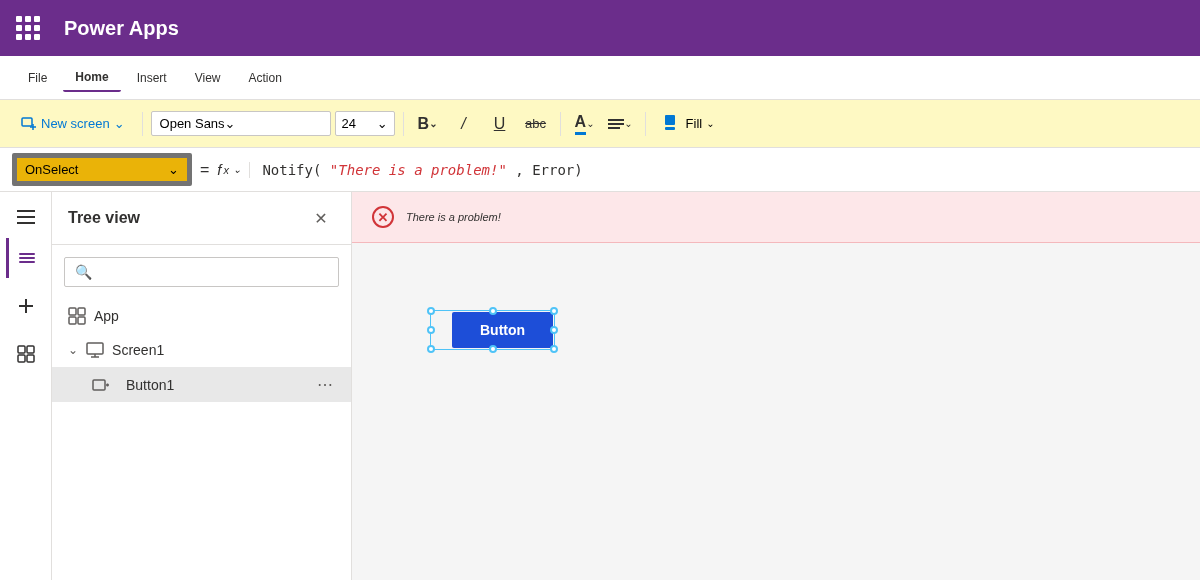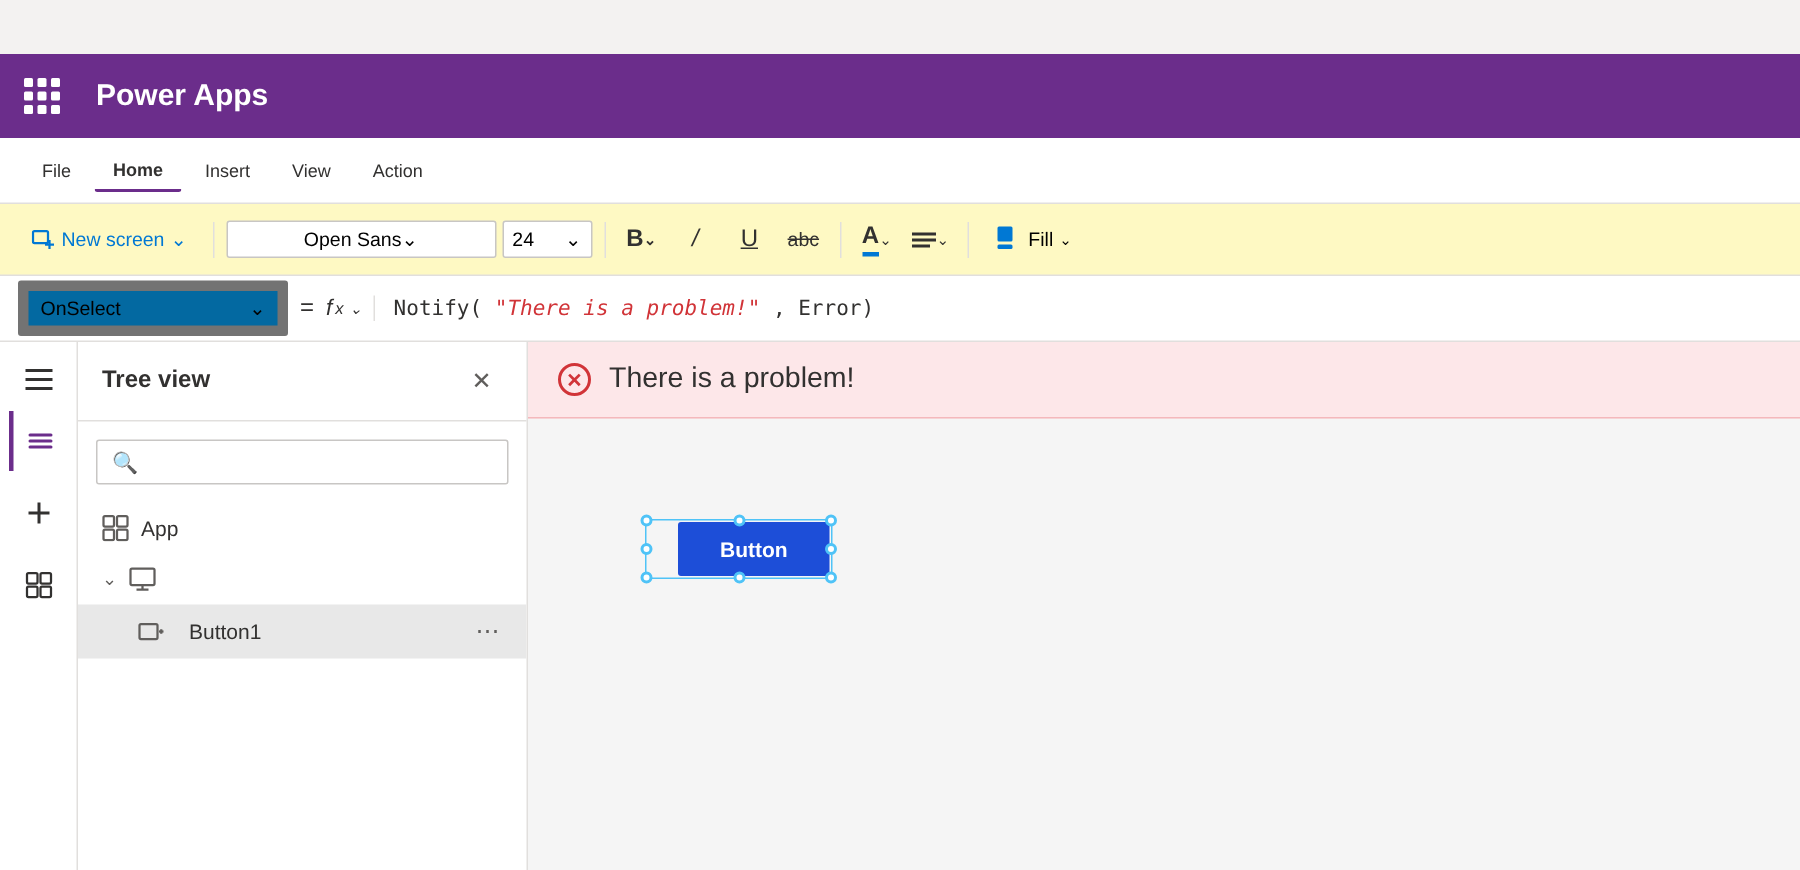--- a/index.html
+++ b/index.html
@@ -6,21 +6,20 @@
     body { font-family: 'Segoe UI', Arial, sans-serif; font-size: 14px; background: #f3f2f1; overflow: hidden; width: 1200px; height: 580px; }
 
     
     .header {
       background: #6b2d8b;
       height: 56px;
       display: flex;
       align-items: center;
       padding: 0 16px;
       gap: 16px;
-      margin-top: 36px;
     }
     .header-grid-icon {
       color: white;
       font-size: 20px;
       display: grid;
       grid-template-columns: repeat(3, 6px);
       gap: 3px;
       margin-right: 8px;
     }
     .header-grid-icon span {
@@ -84,21 +83,21 @@
       align-items: center;
       gap: 4px;
     }
     .font-selector {
       border: 1px solid #c8c6c4;
       border-radius: 2px;
       padding: 4px 8px;
       width: 180px;
       display: flex;
       align-items: center;
-      justify-content: center;
+      justify-content: flex-start;
       cursor: pointer;
       background: white;
       font-size: 13px;
     }
     .font-size-selector {
       border: 1px solid #c8c6c4;
       border-radius: 2px;
       padding: 4px 6px;
       width: 60px;
       display: flex;
@@ -138,29 +137,29 @@
     .formula-bar {
       background: white;
       height: 44px;
       display: flex;
       align-items: center;
       padding: 0 12px;
       gap: 8px;
       border-bottom: 1px solid #e1dfdd;
     }
     .property-select {
-      border: 7px solid #737373;
+      border: 5px solid #737373;
       border-radius: 2px;
       padding: 4px 8px;
       width: 180px;
       display: flex;
       align-items: center;
       justify-content: space-between;
       cursor: pointer;
-      background: #0369a1;
+      background: #eab308;
       font-size: 13px;
     }
     .equals-sign { color: #323130; font-size: 16px; font-weight: 500; }
     .fx-icon { color: #323130; font-style: italic; font-size: 15px; display: flex; align-items: center; gap: 2px; }
     .formula-text { font-family: 'Consolas', monospace; font-size: 14px; }
     .formula-normal { color: #323130; }
     .formula-red { color: #d13438; font-style: italic; }
 
     
     .main {
@@ -291,22 +290,23 @@
       border: 2px solid #d13438;
       display: flex;
       align-items: center;
       justify-content: center;
       color: #d13438;
       font-size: 13px;
       font-weight: 700;
       flex-shrink: 0;
     }
     .notification-text {
-      font-size: 19px;
-      color: #323130;
+      font-size: 11px;
+      color: #323130;
+      font-style: italic;
     }
 
     
     .canvas-button-area {
       position: absolute;
       top: 120px;
       left: 80px;
     }
     .canvas-button-wrapper {
       position: relative;
@@ -538,20 +538,21 @@
         <span class="tree-item-label">App</span>
       </div>
 
       <div class="tree-item">
         <span class="tree-item-chevron">⌄</span>
         <svg width="18" height="18" viewBox="0 0 18 18" fill="none">
           <rect x="1" y="2" width="16" height="11" rx="1" stroke="#605e5c" stroke-width="1.5"></rect>
           <line x1="9" y1="13" x2="9" y2="16" stroke="#605e5c" stroke-width="1.5"></line>
           <line x1="5" y1="16" x2="13" y2="16" stroke="#605e5c" stroke-width="1.5"></line>
         </svg>
+        <span class="tree-item-label">Screen1</span>
       </div>
 
       <div class="tree-item selected tree-item-indent">
         <svg width="18" height="18" viewBox="0 0 18 18" fill="none">
           <rect x="1" y="4" width="12" height="10" rx="1" stroke="#605e5c" stroke-width="1.5"></rect>
           <line x1="14" y1="9" x2="17" y2="9" stroke="#605e5c" stroke-width="1.5"></line>
           <line x1="15.5" y1="7.5" x2="15.5" y2="10.5" stroke="#605e5c" stroke-width="1.5"></line>
         </svg>
         <span class="tree-item-label">Button1</span>
         <span class="tree-item-more">⋯</span>

